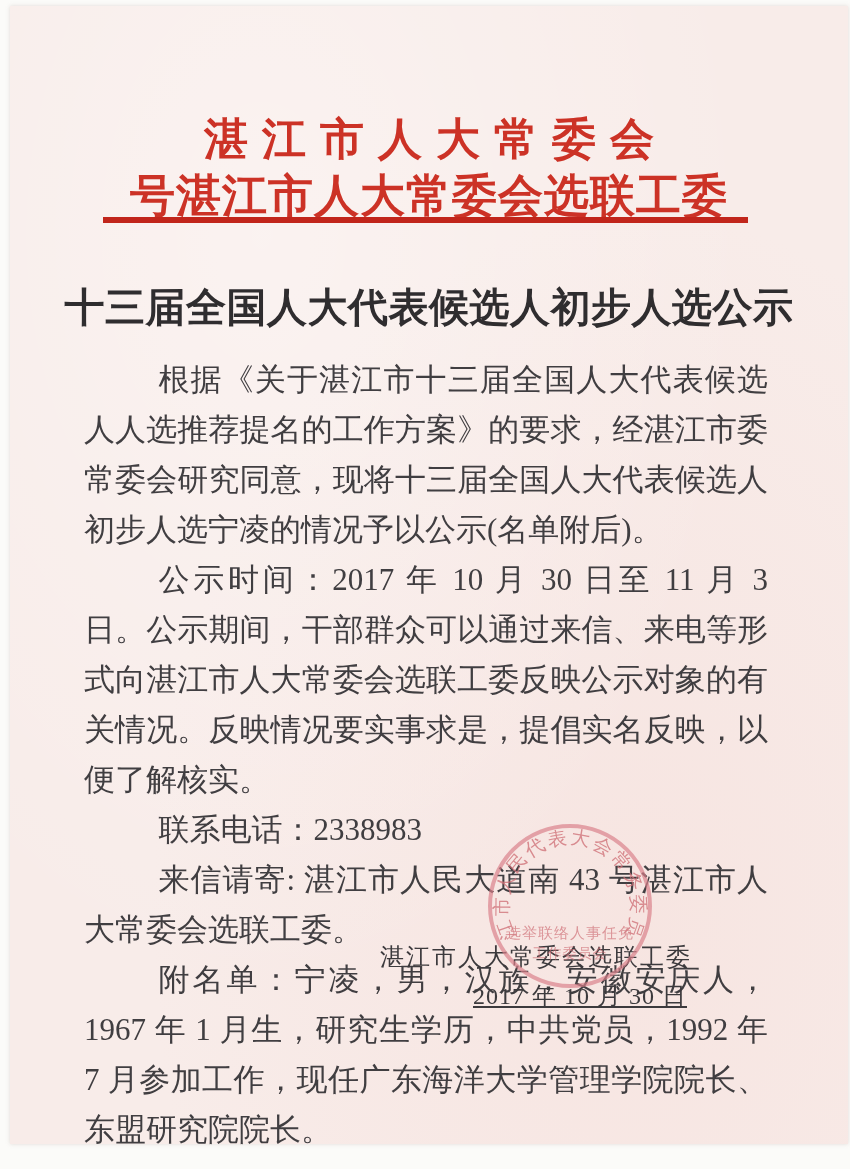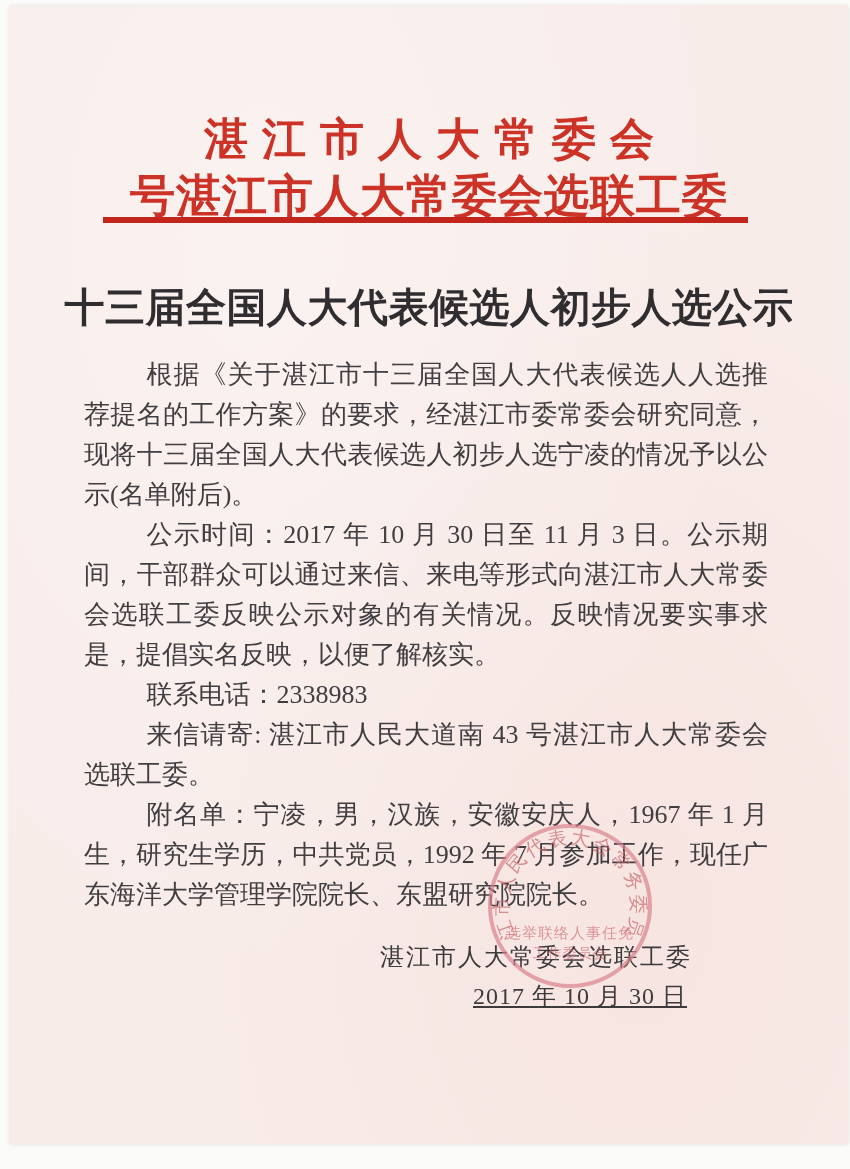--- a/index.html
+++ b/index.html
@@ -53,22 +53,22 @@
     font-size: 40px;
     font-weight: bold;
     letter-spacing: 0.5px;
     color: #2f2d2f;
     margin: 0;
   }
   .body-text {
     position: absolute;
     top: 349px; left: 74px;
     width: 684px;
-    font-size: 26px;
-    line-height: 40px;
+    font-size: 31px;
+    line-height: 50px;
     color: #403e41;
     text-align: justify;
   }
   .body-text p {
     margin: 0;
     text-indent: 2.4em;
   }
   .sign-org {
     position: absolute;
     top: 935px; left: 370px;

